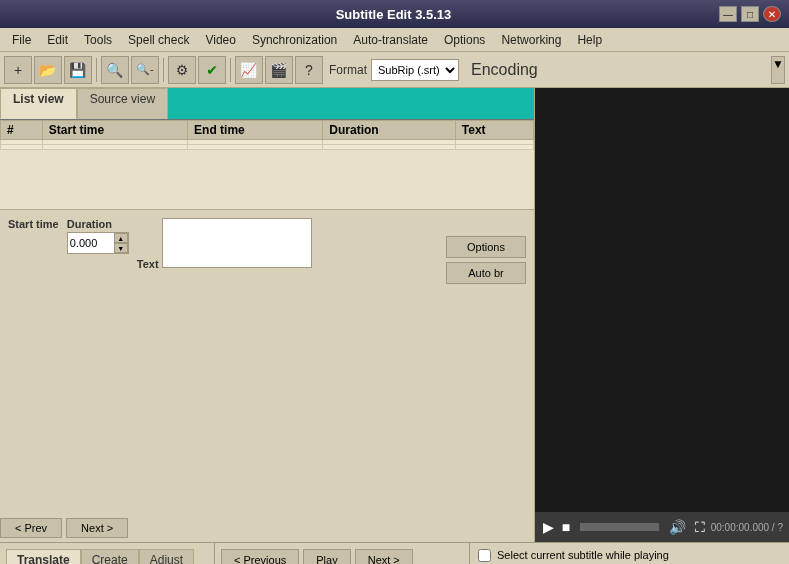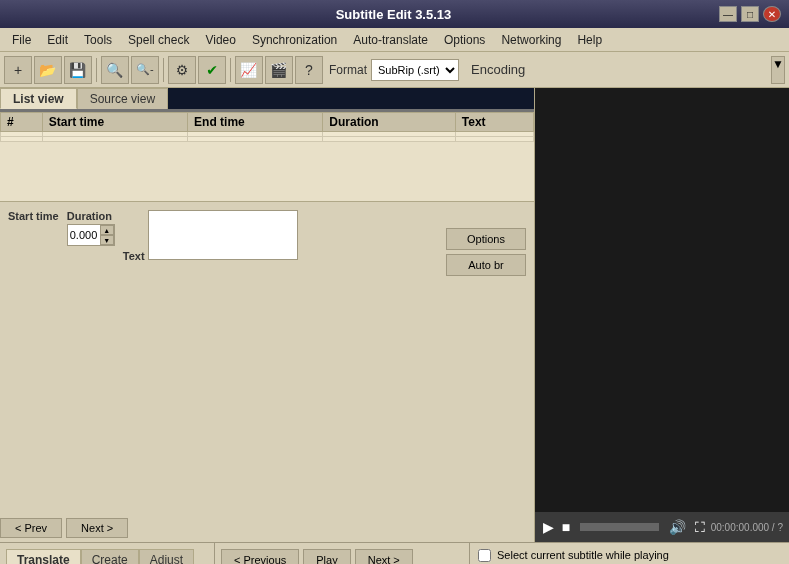--- a/index.html
+++ b/index.html
@@ -99,43 +99,43 @@
       margin-left: 4px;
     }
     .format-label { font-size: 12px; color: #333; }
     .format-select {
       height: 22px;
       font-size: 11px;
       background: white;
       border: 1px solid #a09880;
       padding: 0 2px;
     }
-    .encoding-label { font-size: 13px; color: #333; margin-left: 8px; }
+    .encoding-label { font-size: 16px; color: #333; margin-left: 8px; }
 
     
     .main-content {
       display: flex;
       height: calc(564px - 28px - 24px - 36px - 22px);
     }
 
     
     .left-panel {
       width: 535px;
       display: flex;
       flex-direction: column;
       background: #d8d0b8;
       border-right: 1px solid #b0a888;
     }
 
     
     .view-tabs {
       display: flex;
-      background: #0f172a;
-      border-bottom: 3px solid #737373;
-      height: 24px;
+      background: #14b8a6;
+      border-bottom: 1px solid #737373;
+      height: 32px;
     }
     .view-tab {
       padding: 3px 12px;
       cursor: pointer;
       font-size: 12px;
       border: 1px solid #b0a888;
       border-bottom: none;
       background: #c8c0a8;
       color: #333;
     }
@@ -227,21 +227,21 @@
     .duration-input {
       display: flex;
       align-items: center;
       background: white;
       border: 1px solid #a09880;
       height: 22px;
     }
     .duration-input input {
       border: none;
       outline: none;
-      width: 32px;
+      width: 46px;
       height: 20px;
       padding: 0 2px;
       font-size: 11px;
     }
     .text-input-area {
       flex: 1;
     }
     .text-textarea {
       width: 150px;
       height: 50px;

